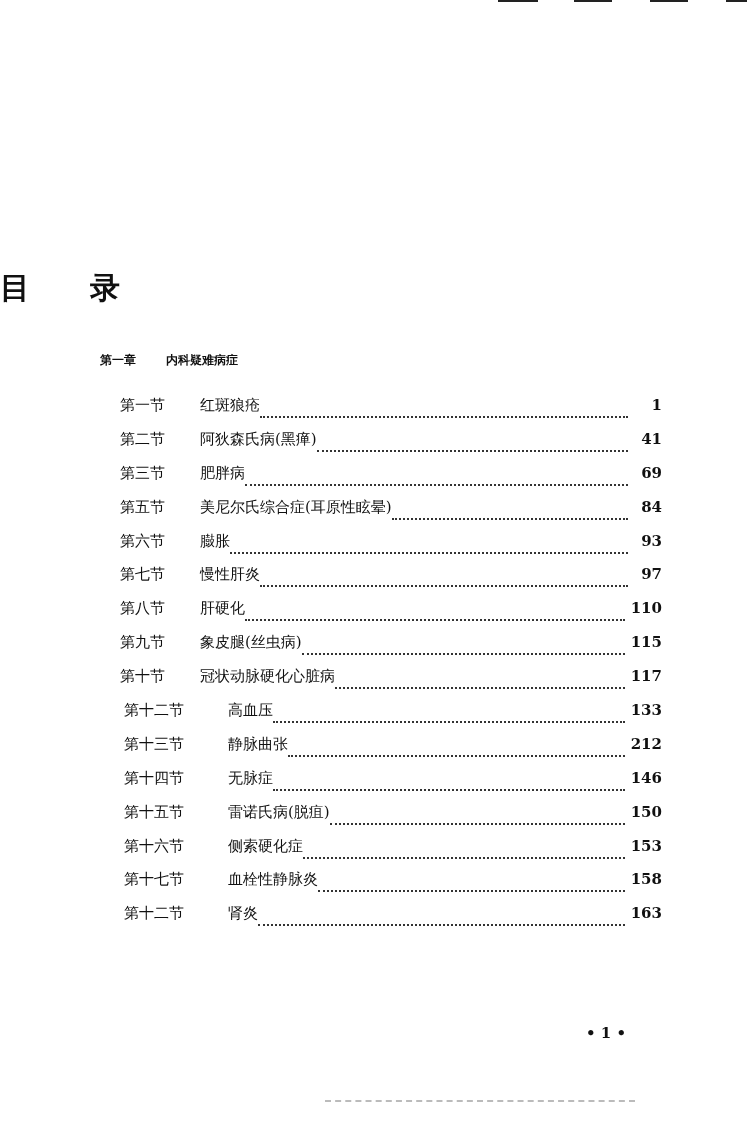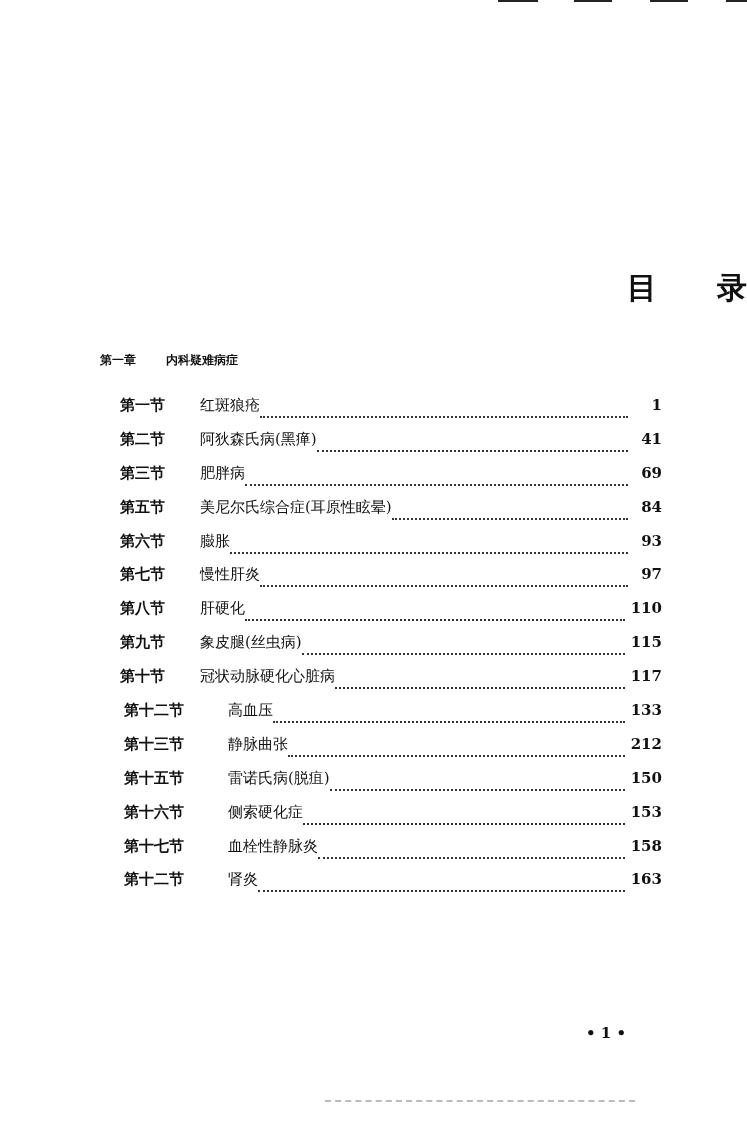--- a/index.html
+++ b/index.html
@@ -3,37 +3,37 @@
 <meta charset="utf-8">
 <style>
   html, body { margin: 0; padding: 0; background: #ffffff; }
   body {
     width: 747px; height: 1122px; position: relative; overflow: hidden;
     font-family: "DejaVu Serif", "Liberation Serif", serif;
     color: #111111;
   }
   .top-rule { position: absolute; top: 0; height: 2px; background: #222; }
   .title {
-    position: absolute; top: 268px; left: 0; width: 747px; text-align: right;
+    position: absolute; top: 268px; left: 0; width: 747px; text-align: left;
     font-size: 30px; font-weight: bold; letter-spacing: 0;
   }
   .title span { display: inline-block; }
   .title .gap { width: 60px; }
   .chapter {
     position: absolute; top: 352px; left: 100px;
     font-family: "DejaVu Sans", "Liberation Sans", sans-serif;
     font-size: 12px; font-weight: bold;
   }
   .chapter .num { display: inline-block; width: 66px; }
   .toc { position: absolute; top: 396px; left: 120px; width: 542px; }
   .row {
     display: flex; align-items: baseline; height: 33.9px;
     font-size: 15px; white-space: nowrap;
   }
-  .row .sec { display: inline-block; width: 80px; font-weight: bold; }
+  .row .sec { display: inline-block; width: 80px; }
   .row.long .sec { width: 104px; padding-left: 4px; }
   .row .name { flex: 0 0 auto; }
   .row .dots {
     flex: 1 1 auto; overflow: hidden; margin: 0 6px 0 0;
     border-bottom: 2px dotted #333; height: 0; align-self: center; position: relative; top: 4px;
   }
   .row .page { flex: 0 0 auto; min-width: 28px; text-align: right; font-weight: bold; font-family: "DejaVu Serif", serif; }
   .footer-page {
     position: absolute; top: 1024px; left: 586px;
     font-size: 15px; font-weight: bold;
@@ -120,20 +120,26 @@
       <span class="dots"></span>
       <span class="page">133</span>
     </div>
   <div class="row long">
       <span class="sec">第十三节</span>
       <span class="name">静脉曲张</span>
       <span class="dots"></span>
       <span class="page">212</span>
     </div>
   <div class="row long">
+      <span class="sec">第十四节</span>
+      <span class="name">无脉症</span>
+      <span class="dots"></span>
+      <span class="page">146</span>
+    </div>
+  <div class="row long">
       <span class="sec">第十五节</span>
       <span class="name">雷诺氏病(脱疽)</span>
       <span class="dots"></span>
       <span class="page">150</span>
     </div>
   <div class="row long">
       <span class="sec">第十六节</span>
       <span class="name">侧索硬化症</span>
       <span class="dots"></span>
       <span class="page">153</span>

